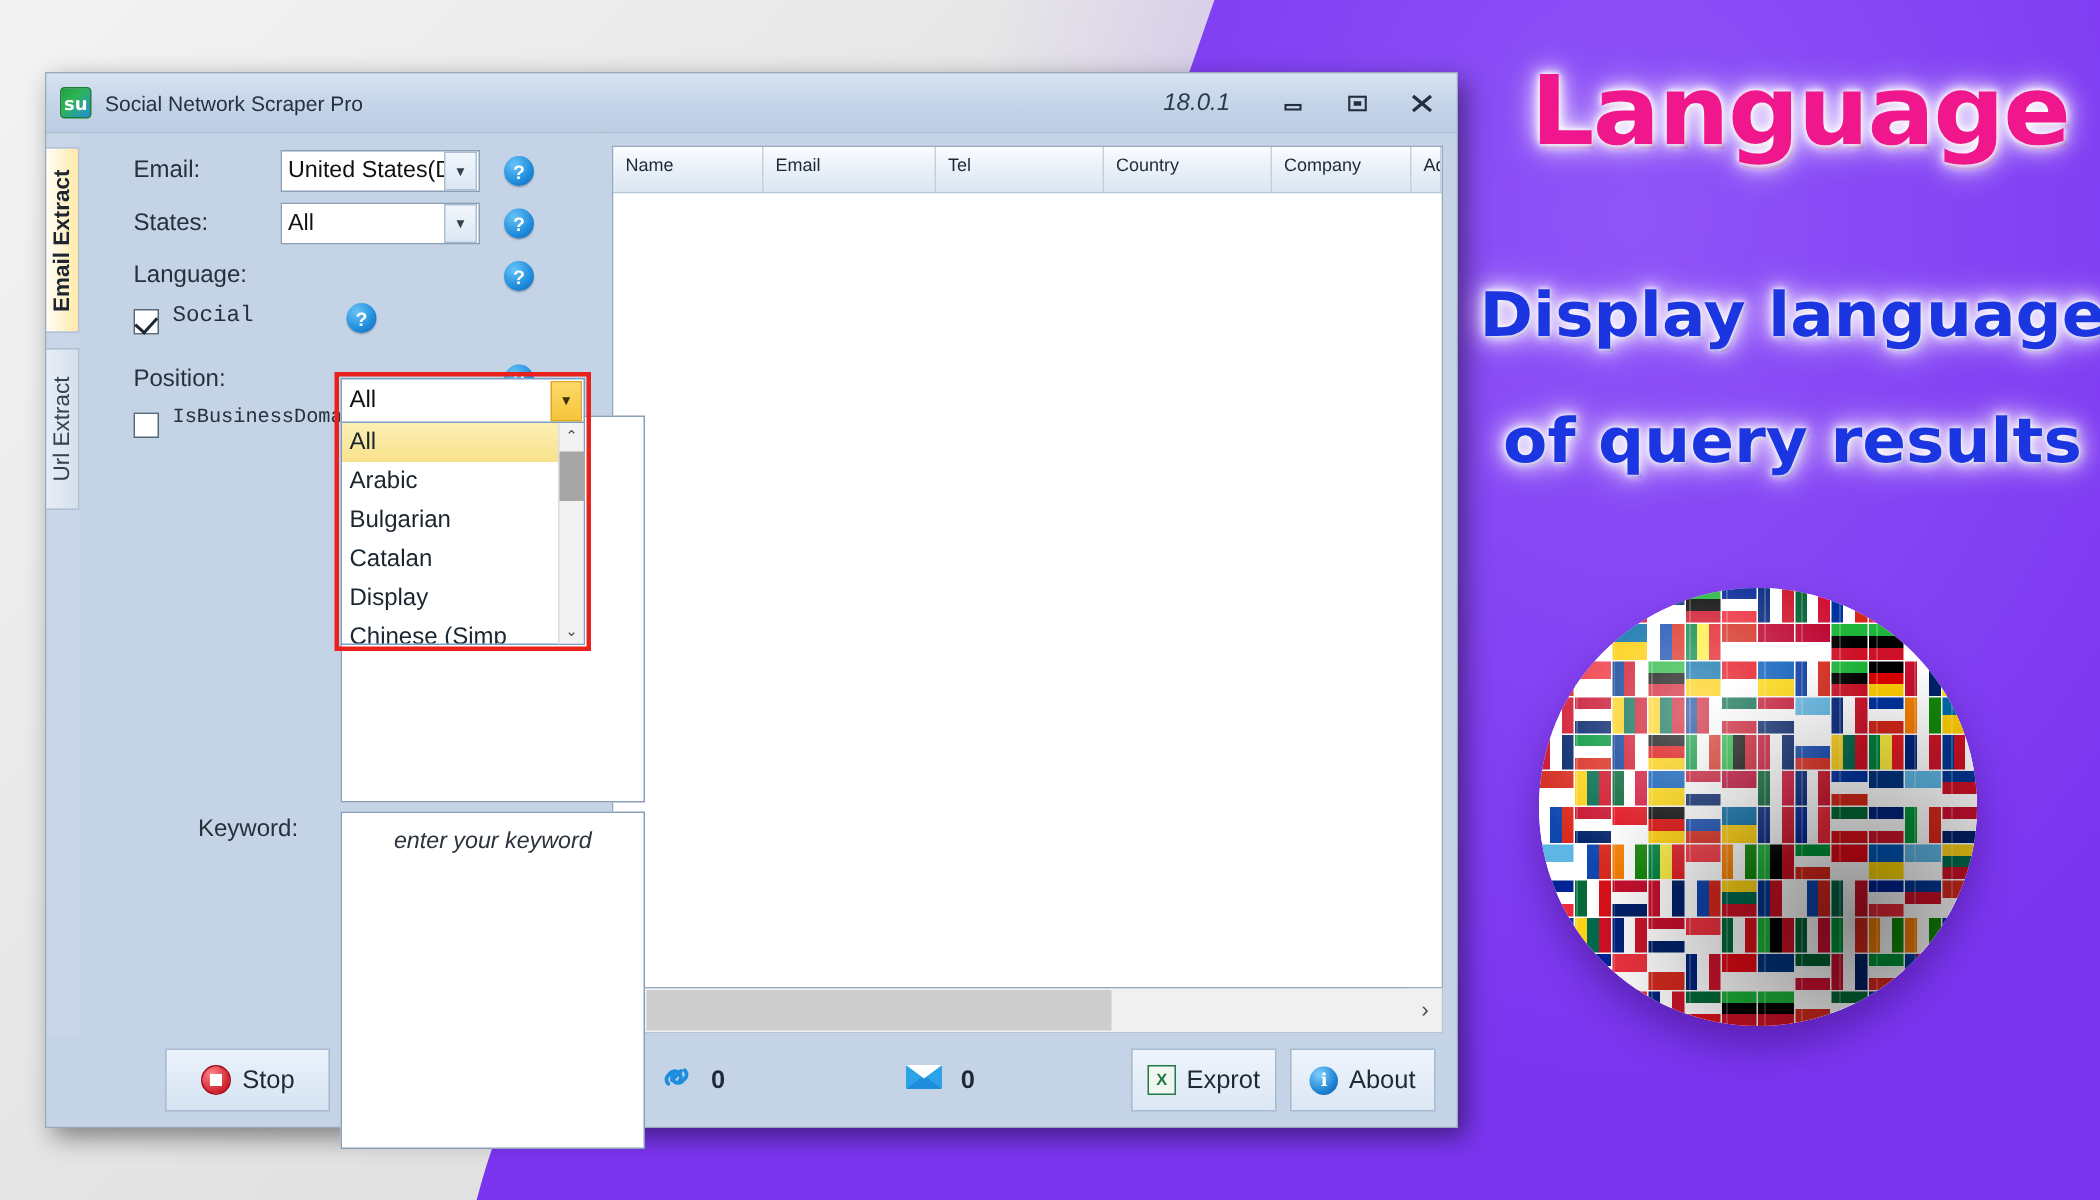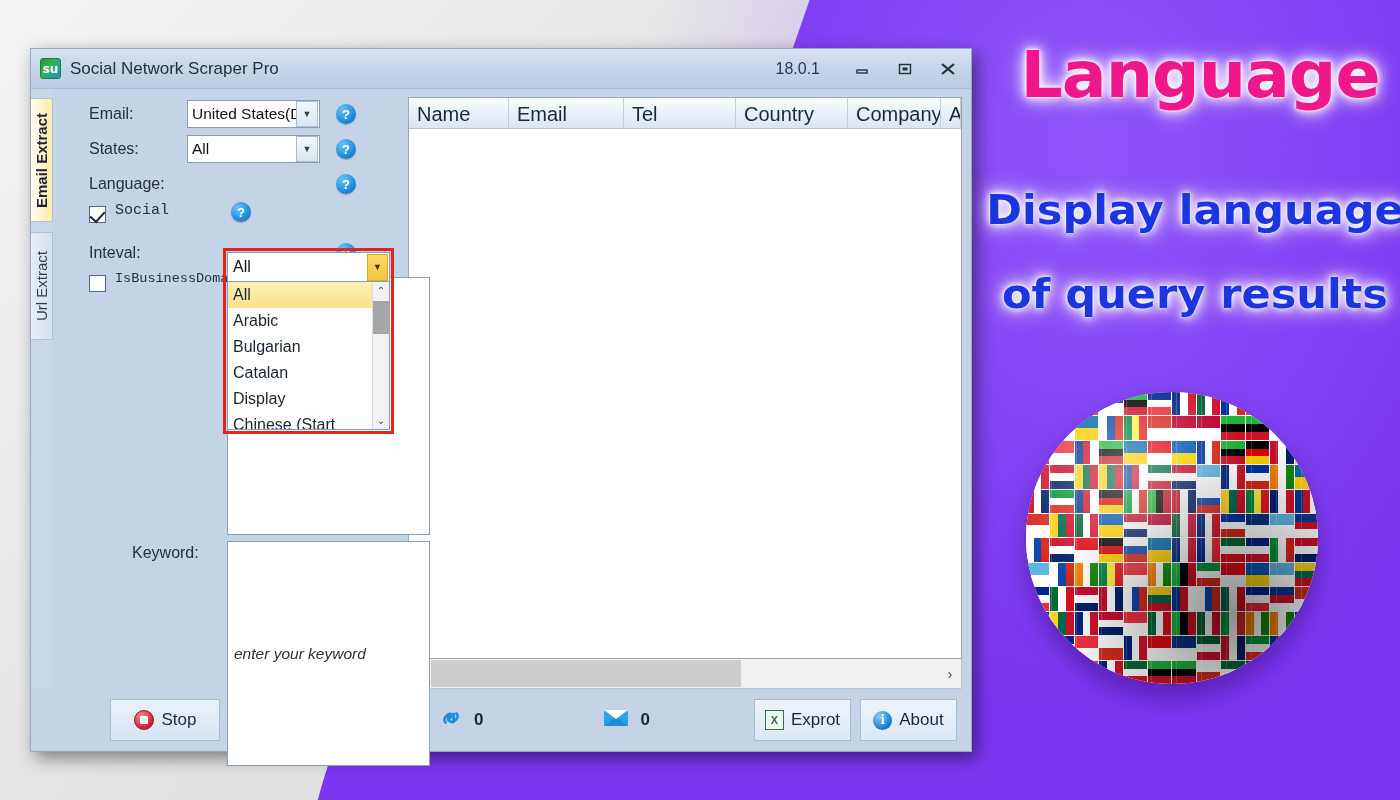--- a/index.html
+++ b/index.html
@@ -85,22 +85,22 @@
     height:40px; flex:0 0 40px; display:flex; align-items:center; gap:9px;
     padding:0 6px 0 9px;
     background:linear-gradient(180deg,#d7e3f2 0%,#c5d4e8 52%,#bcccE3 100%);
     border-bottom:1px solid #aebdd0;
   }
   #app-icon { width:21px; height:21px; border-radius:3px; flex:0 0 21px;
     background:linear-gradient(135deg,#1f9e3f 0%,#2eb558 40%,#1f8fd8 100%);
     position:relative; border:1px solid #1c7f35; }
   #app-icon::after{ content:"su"; position:absolute; inset:0; color:#fff;
     font:bold 12px "DejaVu Sans",sans-serif; display:flex; align-items:center; justify-content:center;}
-  #app-title { font-size:17px; color:#24323f; flex:1; }
-  #version { font-size:16px; color:#2a3a4d; margin-right:16px; }
+  #app-title { font-size:14px; color:#24323f; flex:1; }
+  #version { font-size:16px; color:#2a3a4d; margin-right:16px;font-style:italic; }
   .winbtn { width:34px; height:26px; display:flex; align-items:center; justify-content:center;
             color:#22303d; cursor:default; }
   .winbtn svg { display:block; }
 
   #body-row { flex:1; display:flex; min-height:0; }
 
   
   #tabstrip { width:22px; flex:0 0 22px; padding-top:9px;
               background:#c9d6e8; display:flex; flex-direction:column; align-items:stretch; }
   .vtab { writing-mode:vertical-rl; transform:rotate(180deg);
@@ -139,21 +139,21 @@
   .cblabel.small { font-size:13.5px; width:92px; line-height:16px; text-align:center; }
 
   
   #email-box { position:absolute; left:174px; top:188px; width:203px; height:258px;
                background:#fff; border:1px solid #8aa0b8; padding:4px 5px;
                font-size:16px; color:#1d2630; line-height:25px; overflow:hidden; }
   
   #kw-label { position:absolute; left:79px; top:455px; font-size:16px; color:#27313c; }
   #keyword-box { position:absolute; left:174px; top:452px; width:203px; height:225px;
                  background:#fff; border:1px solid #8aa0b8; padding:6px;
-                 display:flex; flex-direction:column; justify-content:center; }
+                 display:flex; flex-direction:row; justify-content:center; }
   #keyword-box .ph { font-style:italic; font-size:15.5px; color:#2b333b; line-height:25px; }
 
   
   #lang-combo-wrap { position:absolute; left:174px; top:163px; z-index:40; }
   #lang-combo { width:163px; height:30px; background:#fff; border:1px solid #7aa0c8;
                 display:flex; align-items:center; }
   #lang-combo .txt { flex:1; padding-left:5px; font-size:16px; color:#111; }
   #lang-combo .arrow { width:21px; height:27px; margin-right:1px;
       background:linear-gradient(180deg,#fcd96a,#f5c53a); border:1px solid #d9a81f;
       display:flex; align-items:center; justify-content:center; font-size:9px; color:#3a2d00; }
@@ -172,21 +172,21 @@
               border:3px solid #e8211c; pointer-events:none; }
 
   
   #right-panel { flex:1; display:flex; flex-direction:column; background:#c4d3e6;
                  padding:8px 9px 0 5px; min-width:0; }
   #table-wrap { flex:1; background:#fff; border:1px solid #97a8bc; display:flex;
                 flex-direction:column; min-height:0; }
   #thead { display:flex; height:31px; flex:0 0 31px;
            background:linear-gradient(180deg,#fbfdff 0%,#e8eff8 52%,#dbe6f2 100%);
            border-bottom:1px solid #b7c6d6; }
-  #thead .th { font-size:20px; color:#1d2a36; padding:5px 0 0 8px;
+  #thead .th { font-size:12px; color:#1d2a36; padding:5px 0 0 8px;
                border-right:1px solid #c3d0de; overflow:hidden; white-space:nowrap; }
   #tbody { flex:1; background:#fff; }
   #hscroll { height:30px; flex:0 0 30px; display:flex; align-items:stretch;
              background:#f0f0f0; border:1px solid #b7c6d6; border-top:none; }
   .hs-arrow { width:22px; display:flex; align-items:center; justify-content:center;
               font-size:15px; color:#4a4a4a; background:#f0f0f0; }
   #hs-track { flex:1; position:relative; }
   #hs-thumb { position:absolute; left:0; top:1px; bottom:1px; width:61%; background:#cdcdcd; }
 
   
@@ -451,21 +451,21 @@
       </div>
 
       <div class="cbrow">
         <div class="cbox checked"></div>
         <div class="cblabel">Social</div>
         <div class="helpico" style="margin-left:62px">?</div>
       </div>
 
 
       <div class="frow">
-        <div class="flabel">Inteval:</div>
+        <div class="flabel">Position:</div>
         <div style="width:133px"></div>
         <div class="helpico">?</div>
       </div>
 
       <div class="cbrow">
         <div class="cbox"></div>
         <div class="cblabel small">IsBusinessDomain</div>
       </div>
 
       <div id="email-box">
@@ -485,21 +485,21 @@
           <div class="txt">All</div>
           <div class="arrow">▼</div>
         </div>
         <div id="lang-list">
           <div id="lang-items">
             <div class="litem sel">All</div>
             <div class="litem">Arabic</div>
             <div class="litem">Bulgarian</div>
             <div class="litem">Catalan</div>
             <div class="litem">Display</div>
-            <div class="litem">Chinese (Start</div>
+            <div class="litem">Chinese (Simp</div>
           </div>
           <div id="lang-sb">
             <div class="sbbtn">⌃</div>
             <div class="sbbtn">⌄</div>
           </div>
           <div id="lang-thumb"></div>
         </div>
         <div id="lang-red"></div>
       </div>
 

